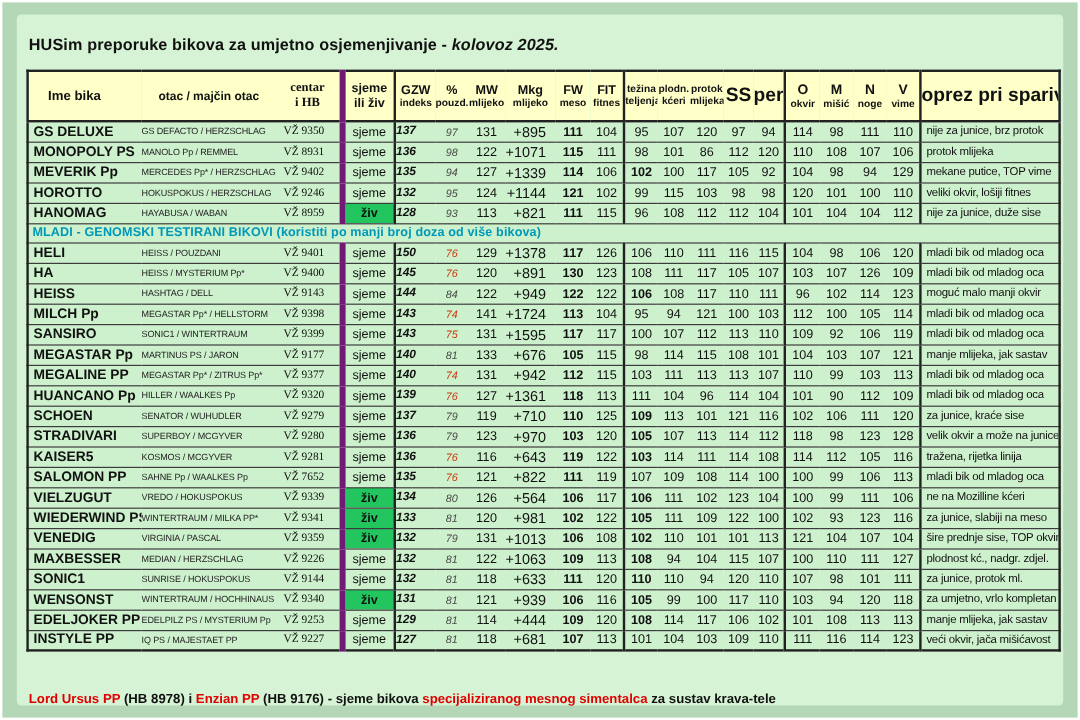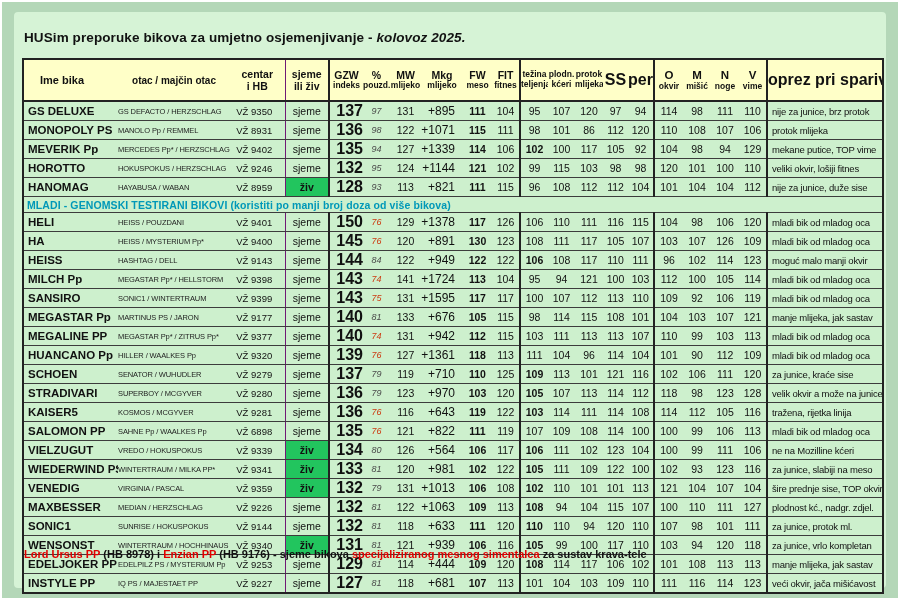--- a/index.html
+++ b/index.html
@@ -20,44 +20,44 @@
   table.bulls{
     position:absolute;left:8px;top:46px;
     border-collapse:collapse;table-layout:fixed;width:860px;
     border:2px solid #222;
   }
   td,th{padding:0;margin:0;overflow:hidden;white-space:nowrap;border-bottom:1px solid #3c3c3c;background:#cdf0cd;vertical-align:middle;}
   thead th{background:#ffffc8;border-bottom:2px solid #222;font-weight:bold;color:#111;}
   thead tr{height:42px;}
   tbody tr{height:17px;}
   tbody tr.bar{height:16px;}
-  .b-thin{border-right:1px solid #701a75;}
+  .b-thin{border-right:5px solid #701a75;font-family:Liberation Serif, serif;}
   .b-thick{border-right:2px solid #222;}
   .hl1{display:block;font-size:10.5px;line-height:1.15;}
   .hl2{display:block;font-size:8.5px;line-height:1.15;}
   .hl1.big{font-size:11.5px;}
   .th-name{text-align:left;padding-left:16px;font-size:11px;}
   .th-parents{text-align:center;font-size:10px;}
   .th-single{font-size:16px;text-align:center;}
   .section-bar{font-size:10.5px;font-weight:bold;text-align:left;padding-left:3px;letter-spacing:0.1px;}
   .c-name{font-weight:bold;font-size:11.5px;text-align:left;padding-left:4px;color:#111;}
   .c-par{font-size:7.5px;text-align:left;color:#222;letter-spacing:-0.1px;}
   .c-hb{font-size:9.5px;text-align:center;padding-right:6px;color:#111;}
   .c-sem{font-size:10.5px;text-align:center;color:#111;}
   .c-sem.live{font-weight:bold;background:#22c55e;}
-  .c-gzw{font-weight:bold;font-size:16px;text-align:right;color:#111;}
+  .c-gzw{font-weight:bold;font-size:10px;text-align:left;color:#111;font-style:italic;}
   .c-pz{font-size:9px;font-style:italic;text-align:center;color:#4a4a4a;}
   .c-pz.low{color:#cc3a10;}
   .c-num{font-size:10.5px;text-align:center;color:#111;}
   .c-num.bold{font-weight:bold;}
   .c-mkg{font-size:12px;text-align:right;padding-right:8px;color:#111;}
   .c-fw{font-weight:bold;font-size:10.5px;text-align:center;color:#111;}
   .c-oprez{font-size:9.5px;text-align:left;padding-left:4px;color:#111;letter-spacing:-0.2px;}
   .footer{
-    position:absolute;left:10px;top:536px;font-size:11px;font-weight:bold;color:#111;
+    position:absolute;left:10px;top:565px;font-size:11px;font-weight:bold;color:#111;
   }
   .footer .red{color:#e00000;}
 </style>
 </head>
 <body>
 
 <div class="outer">
   <div class="panel">
 
     <div class="title">
@@ -508,21 +508,21 @@
             <td class="c-num b-thick">108</td>
             <td class="c-num">114</td>
             <td class="c-num">112</td>
             <td class="c-num">105</td>
             <td class="c-num b-thick">116</td>
             <td class="c-oprez">tražena, rijetka linija</td>
           </tr>
           <tr>
             <td class="c-name">SALOMON PP</td>
             <td class="c-par">SAHNE Pp / WAALKES Pp</td>
-            <td class="c-hb b-thin">VŽ 6898</td>
+            <td class="c-hb b-thin">VŽ 7652</td>
             <td class="c-sem b-thick">sjeme</td>
             <td class="c-gzw">135</td>
             <td class="c-pz low">76</td>
             <td class="c-num">121</td>
             <td class="c-mkg">+822</td>
             <td class="c-fw">111</td>
             <td class="c-num b-thick">119</td>
             <td class="c-num">107</td>
             <td class="c-num">109</td>
             <td class="c-num">108</td>
@@ -657,21 +657,21 @@
             <td class="c-num b-thick">116</td>
             <td class="c-num bold">105</td>
             <td class="c-num">99</td>
             <td class="c-num">100</td>
             <td class="c-num">117</td>
             <td class="c-num b-thick">110</td>
             <td class="c-num">103</td>
             <td class="c-num">94</td>
             <td class="c-num">120</td>
             <td class="c-num b-thick">118</td>
-            <td class="c-oprez">za junice, vrlo kompletan</td>
+            <td class="c-oprez">za umjetno, vrlo kompletan</td>
           </tr>
           <tr>
             <td class="c-name">EDELJOKER PP</td>
             <td class="c-par">EDELPILZ PS / MYSTERIUM Pp</td>
             <td class="c-hb b-thin">VŽ 9253</td>
             <td class="c-sem b-thick">sjeme</td>
             <td class="c-gzw">129</td>
             <td class="c-pz">81</td>
             <td class="c-num">114</td>
             <td class="c-mkg">+444</td>

